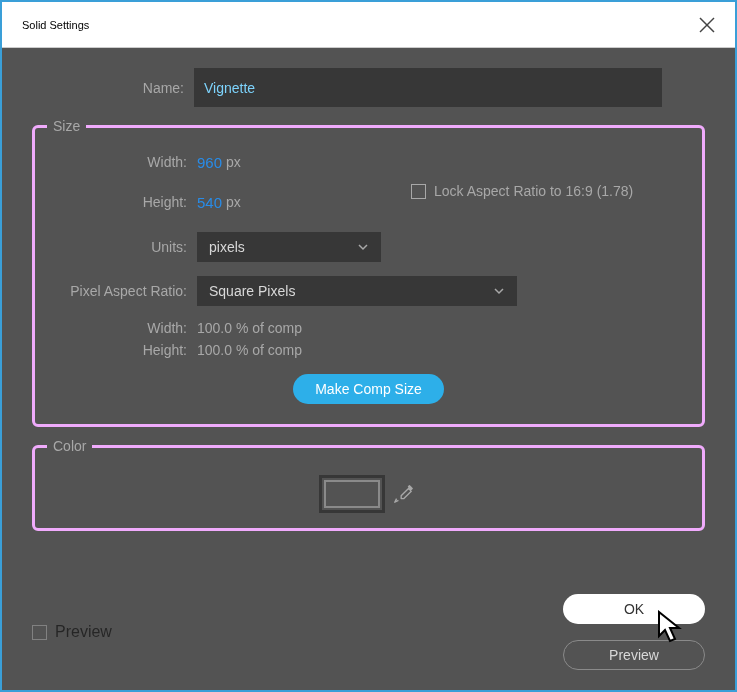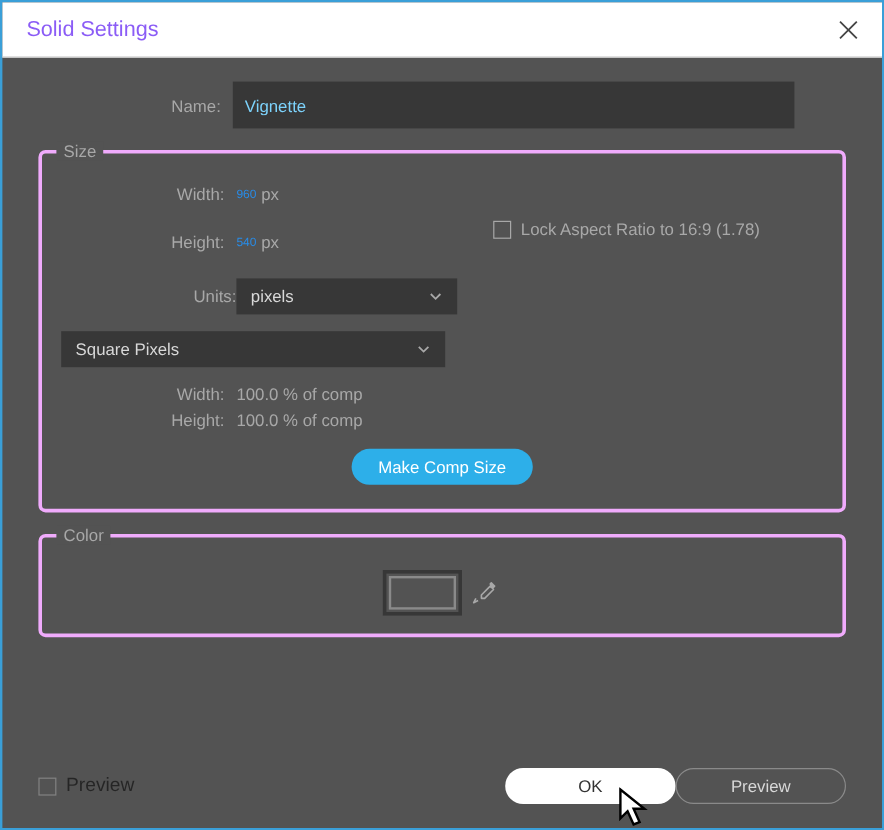--- a/index.html
+++ b/index.html
@@ -5,50 +5,50 @@
     * { box-sizing: border-box; margin: 0; padding: 0; font-family: -apple-system, "Segoe UI", Arial, sans-serif; }
     body { width: 737px; height: 692px; background: #fff; }
     .dialog {
       width: 737px; height: 692px; border: 2px solid #3a9fd8;
       display: flex; flex-direction: column; background: #535353;
     }
     .titlebar {
       height: 46px; background: #fff; display: flex; align-items: center;
       justify-content: space-between; padding: 0 20px; border-bottom: 1px solid #ccc;
     }
-    .titlebar-title { color: #8b5cf6; font-size: 18px; }
+    .titlebar-title { color: #000000; font-size: 11px; }
     .close-x { width: 16px; height: 16px; cursor: pointer; }
     .body { flex: 1; padding: 20px 30px; color: #a8a8a8; font-size: 14px; }
     .name-row { display: flex; align-items: center; margin-bottom: 18px; }
     .name-label { width: 162px; text-align: right; padding-right: 10px; }
     .name-input {
       flex: 1; max-width: 468px; height: 39px; background: #373737; border: none;
       color: #7dd3fc; padding: 0 10px; font-size: 14px;
     }
     .group {
       border: 3px solid #f0abfc; border-radius: 6px; padding: 14px 16px 20px;
       margin-bottom: 18px; position: relative;
     }
     .group-legend {
       position: absolute; top: -10px; left: 12px; background: #535353;
       padding: 0 6px; color: #a8a8a8; font-size: 14px;
     }
     .size-grid { display: flex; gap: 20px; }
     .size-left { width: 340px; }
     .dim-row { display: flex; align-items: center; height: 40px; }
     .dim-label { width: 146px; text-align: right; padding-right: 10px; }
-    .dim-value { color: #288ce8; font-size: 10px; }
+    .dim-value { color: #288ce8; font-size: 15px; }
     .dim-unit { color: #a8a8a8; margin-left: 4px; }
     .lock-row { display: flex; align-items: center; margin-top: 18px; }
     .checkbox {
       width: 15px; height: 15px; border: 1.5px solid #a8a8a8; margin-right: 8px;
       display: inline-block; background: transparent;
     }
     .select-row { display: flex; align-items: center; margin-top: 10px; }
-    .select-label { width: 146px; text-align: right; }
+    .select-label { width: 146px; text-align: right; padding-right: 10px; }
     .select {
       height: 30px; background: #373737; border: none; color: #d8d8d8;
       display: flex; align-items: center; justify-content: space-between;
       padding: 0 12px; font-size: 14px;
     }
     .select-units { width: 184px; }
     .select-par { width: 320px; }
     .chevron { width: 12px; height: 12px; }
     .info-row { display: flex; margin-top: 6px; }
     .info-label { width: 146px; text-align: right; padding-right: 10px; }
@@ -62,21 +62,21 @@
     .swatch {
       width: 56px; height: 28px; background: #535353; border: 2px solid #8a8a8a;
       outline: 3px solid #373737; outline-offset: 2px; cursor: pointer;
     }
     .eyedrop { width: 22px; height: 22px; cursor: pointer; }
     .footer {
       display: flex; align-items: center; justify-content: space-between;
       padding: 0 30px 20px; margin-top: auto;
     }
     .preview-row { display: flex; align-items: center; opacity: 0.55; }
-    .btn-row { display: flex; position: relative; }
+    .btn-row { display: flex; gap: 16px; position: relative; flex-direction: column; }
     .btn {
       width: 142px; height: 30px; border-radius: 15px; font-size: 14px;
       cursor: pointer; border: none; display: flex; align-items: center; justify-content: center;
     }
     .btn-ok { background: #fff; color: #333; }
     .btn-cancel { background: transparent; border: 1.5px solid #8a8a8a; color: #d8d8d8; }
     .cursor-svg { position: absolute; left: 94px; top: 16px; pointer-events: none; }
   </style>
 </head>
 <body>
@@ -124,20 +124,21 @@
         <span class="select-label">Units:</span>
         <div class="select select-units">
           <span>pixels</span>
           <svg class="chevron" viewBox="0 0 12 12">
             <polyline points="2,4 6,8 10,4" fill="none" stroke="#a8a8a8" stroke-width="1.5"></polyline>
           </svg>
         </div>
       </div>
 
       <div class="select-row" style="margin-top:14px;">
+        <span class="select-label">Pixel Aspect Ratio:</span>
         <div class="select select-par">
           <span>Square Pixels</span>
           <svg class="chevron" viewBox="0 0 12 12">
             <polyline points="2,4 6,8 10,4" fill="none" stroke="#a8a8a8" stroke-width="1.5"></polyline>
           </svg>
         </div>
       </div>
 
       <div class="info-block">
         <div class="info-row">

